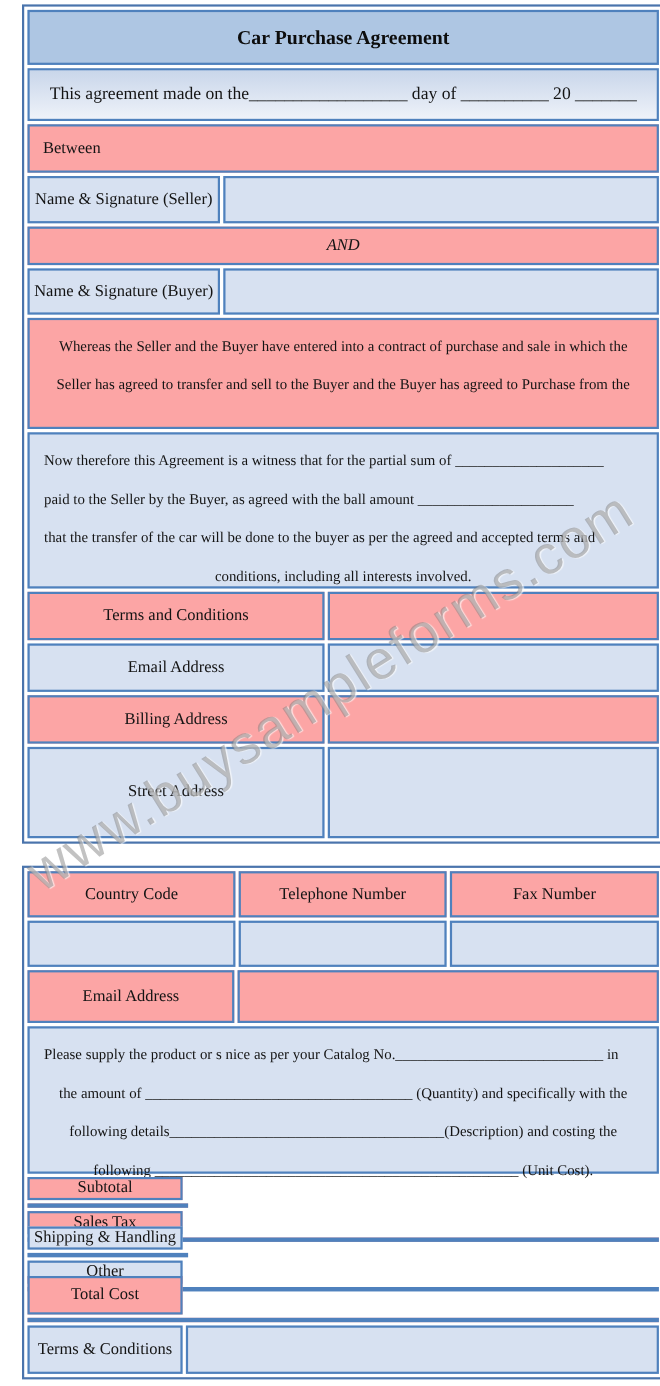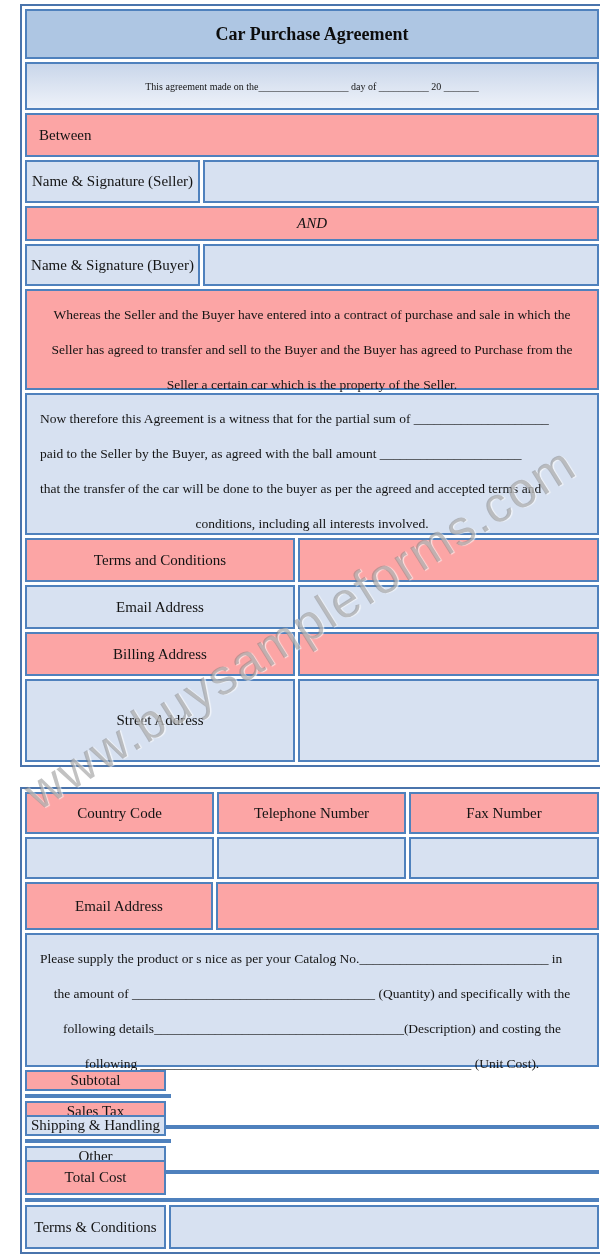--- a/index.html
+++ b/index.html
@@ -37,21 +37,21 @@
   .cell.blue { background: #d7e1f1; }
   .cell.title-cell {
     flex: 1; height: 50px;
     background: #aec6e3;
     font-weight: bold; font-size: 18px;
     color: #0d0d0d;
   }
   .cell.madeon-cell {
     flex: 1; height: 48px;
     background: linear-gradient(#c9d6ea, #eef2f9);
-    font-size: 10px;
+    font-size: 16px;
   }
   .cell.left-align { justify-content: flex-start; padding-left: 12px; text-align: left; }
   .cell.fill { flex: 1; }
   .cell.label-sm { width: 175px; }
   .cell.label-md { width: 270px; }
   .cell.label-cost { width: 141px; }
   .cell.third { width: 189px; }
   .cell.third:last-child { flex: 1; }
   .cell.label-email2 { width: 188px; }
   .italic { font-style: italic; }
@@ -126,21 +126,20 @@
 
   <div class="row h-sign2">
     <div class="cell blue label-sm h-sign2">Name &amp; Signature (Buyer)</div>
     <div class="cell blue fill h-sign2"></div>
   </div>
 
   <div class="row h-whereas">
     <div class="cell para-cell h-whereas">
       <div class="line">Whereas the Seller and the Buyer have entered into a contract of purchase and sale in which the</div>
       <div class="line">Seller has agreed to transfer and sell to the Buyer and the Buyer has agreed to Purchase from the</div>
-      <div class="line">Seller a certain car which is the property of the Seller.</div>
     </div>
   </div>
 
   <div class="row h-now">
     <div class="cell blue para-cell para-left h-now">
       <div class="line">Now therefore this Agreement is a witness that for the partial sum of ____________________</div>
       <div class="line">paid to the Seller by the Buyer, as agreed with the ball amount _____________________</div>
       <div class="line">that the transfer of the car will be done to the buyer as per the agreed and accepted terms and</div>
       <div class="line centered">conditions, including all interests involved.</div>
     </div>

